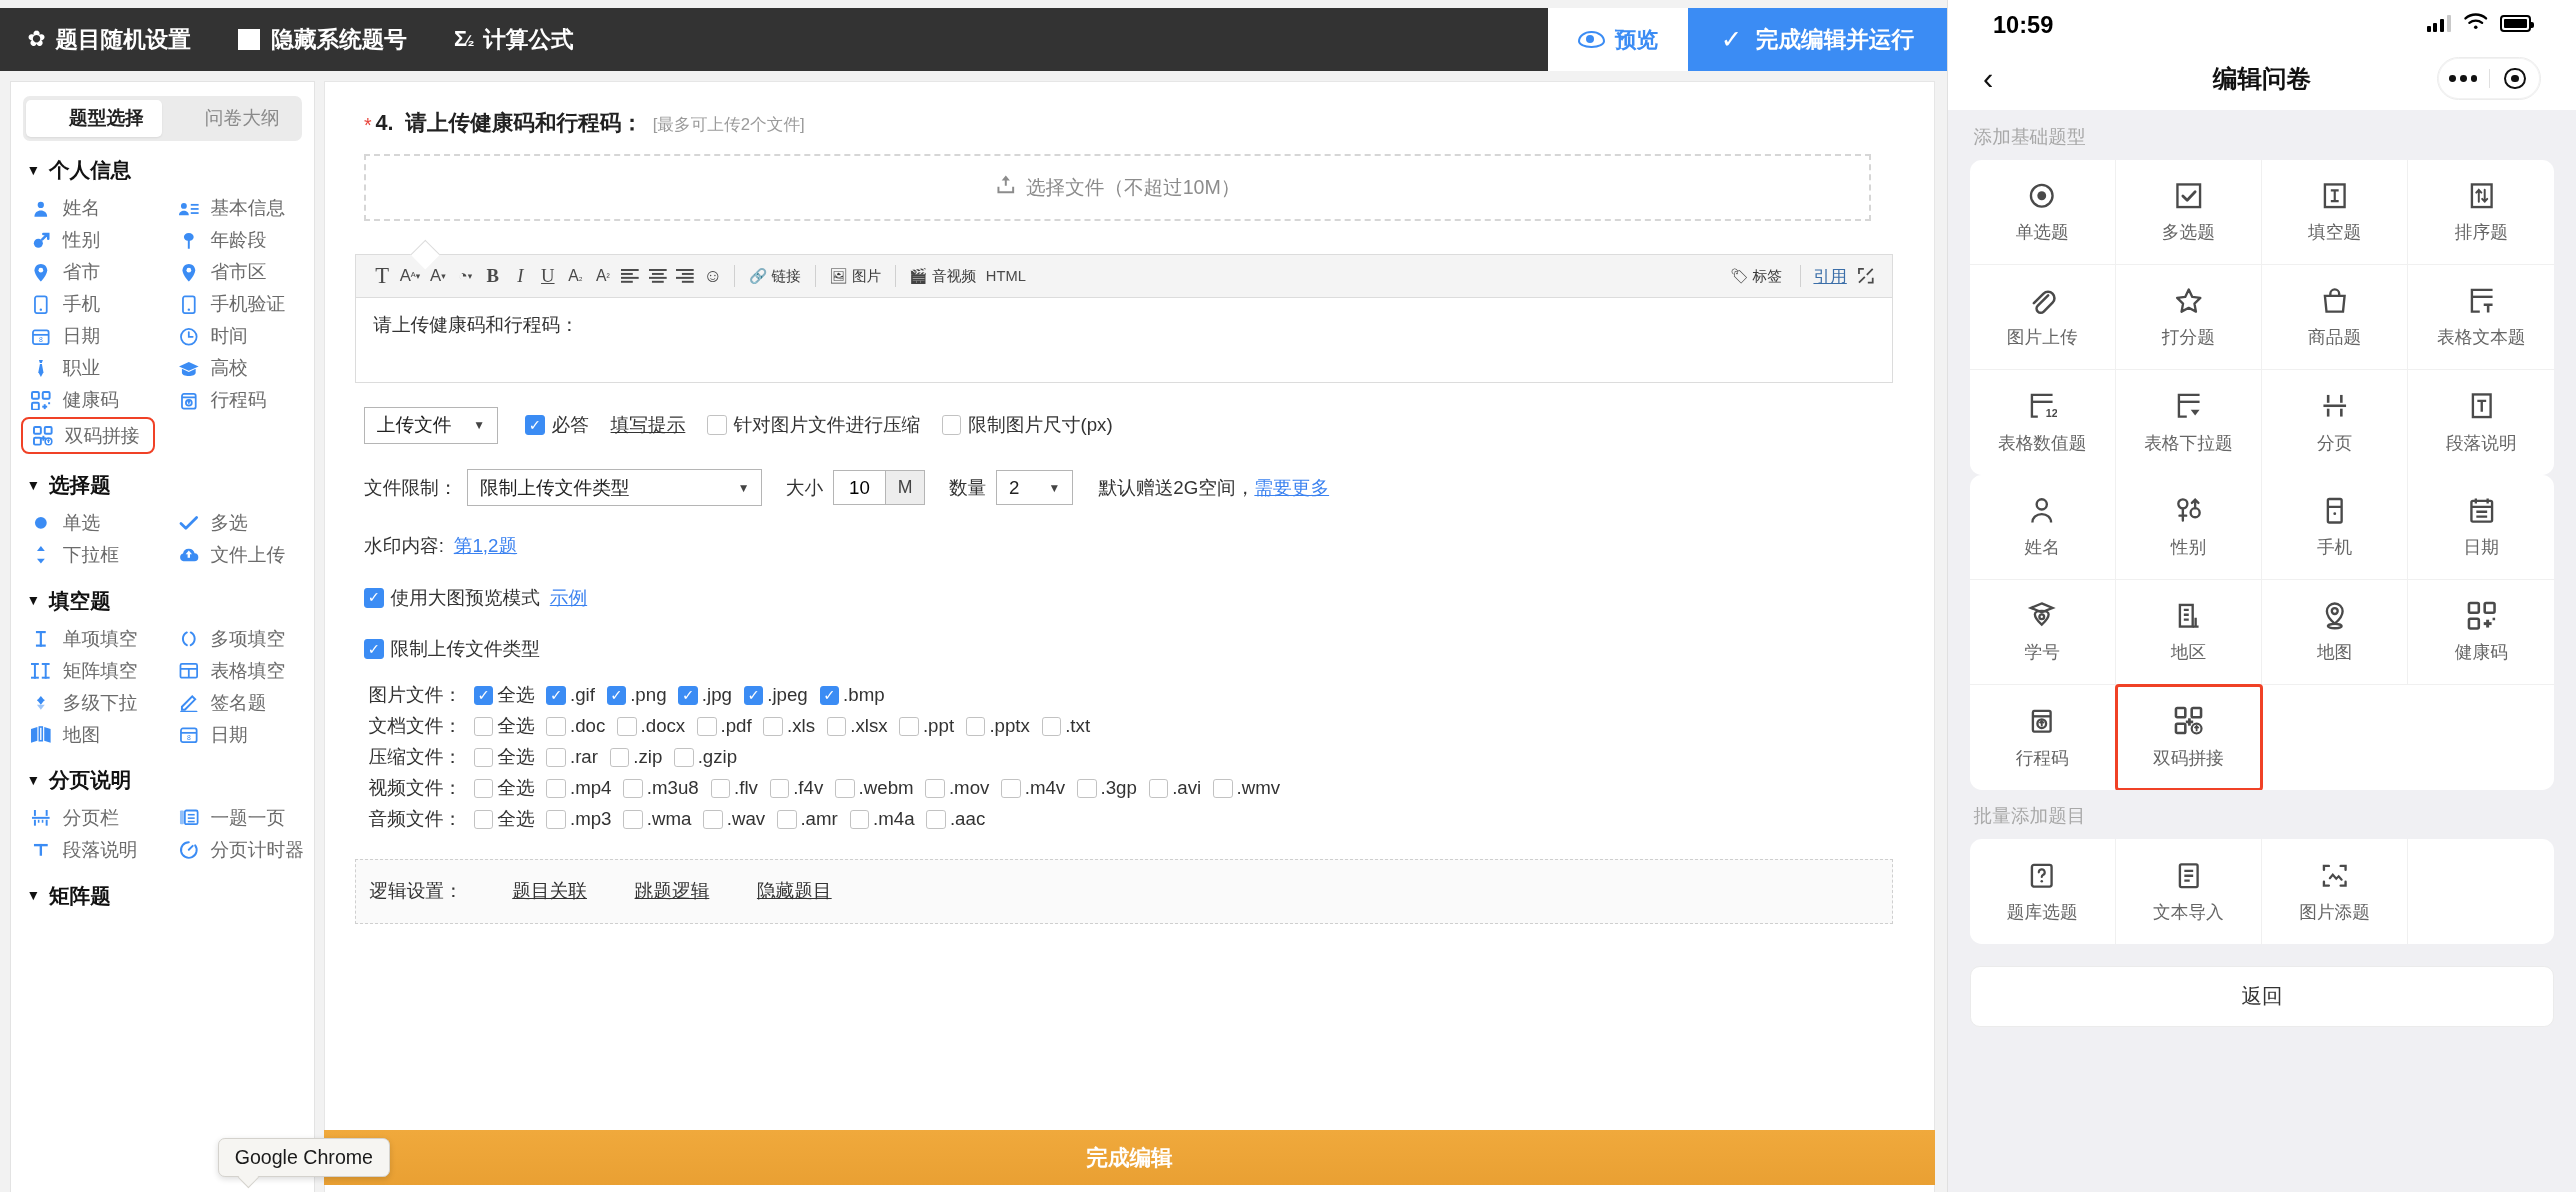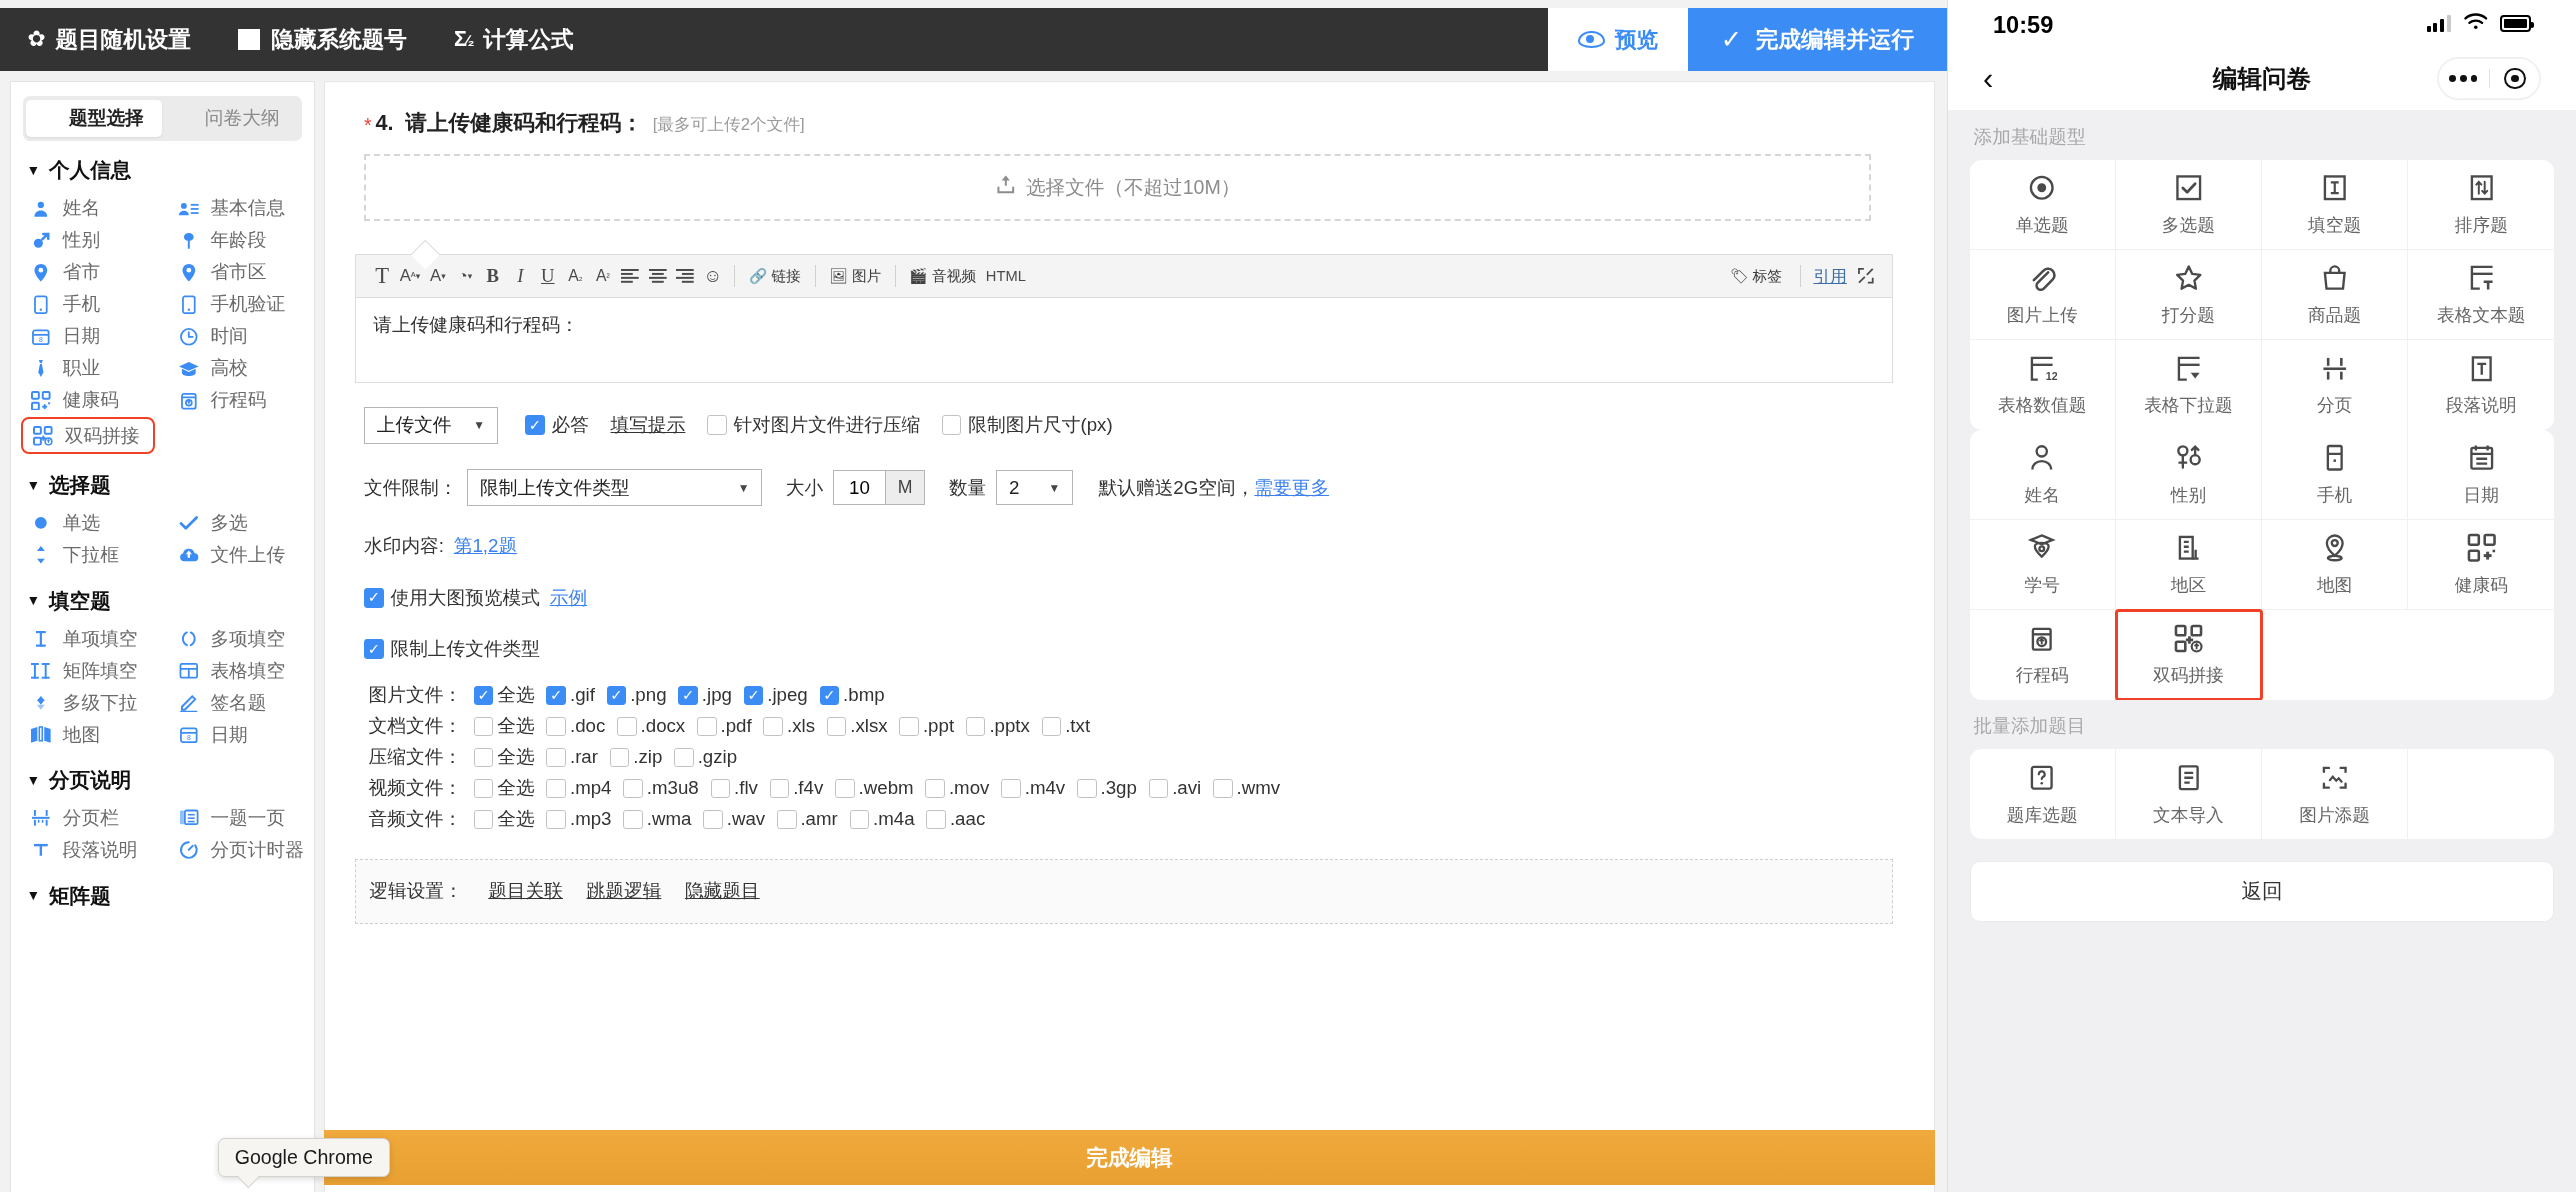--- a/index.html
+++ b/index.html
@@ -157,21 +157,21 @@
   .r-restrict { margin-top:25.5px; }
 
   .ftypes { padding-left:39px; margin-top:17.7px; }
   .ftrow { display:flex; align-items:center; height:31px; }
   .ftlab { font-size:18.7px; color:#333; width:98px; text-align:right; margin-right:11.8px; flex:none;}
   .ftitem { display:flex; align-items:center; font-size:18.7px; color:#333; margin-right:11.8px; cursor:pointer; white-space:nowrap;}
   .ftitem .cb { margin-right:3.9px; }
 
   .logic {
     margin:23.6px 41px 0 29.5px; border:1px dashed #cfcfcf; background:#fafafa;
-    height:65px; display:flex; align-items:center; padding-left:13.8px;
+    height:65px; display:flex; align-items:center; padding-left:13.8px;gap:24px;
   }
   .logic .lbl2 { font-size:18.7px; color:#333; margin-right:25.5px; font-weight:normal;}
   .logic a { font-size:18.7px; color:#333; text-decoration:underline; margin-right:23.6px; cursor:pointer;}
 
   .finishbar {
     position:absolute; left:324px; bottom:7.9px; width:1611px; height:55px;
     background:linear-gradient(180deg,#f0a93c,#e9a033);
     display:flex; align-items:center; justify-content:center;
     color:#fff; font-size:21.6px; font-weight:bold; cursor:pointer;
   }
@@ -216,21 +216,21 @@
   .caps .divider{width:1px;height:19.6px;background:#e0e0e0;}
   .caps .target{flex:1;display:flex;align-items:center;justify-content:center;}
   .tgt{width:21.6px;height:21.6px;border:2px solid #111;border-radius:50%;position:relative;}
   .tgt:after{content:"";position:absolute;left:4.9px;top:4.9px;width:7.9px;height:7.9px;border-radius:50%;background:#111;}
 
   .ph-body { background:#f0f0f3; height:1083px; padding:0 0 0 0; }
   .sec-title { font-size:18.7px; color:#a8a8a8; padding:13.8px 0 9.8px 25.5px; }
   .card { margin:0 21.6px; background:#fff; border-radius:11.8px; overflow:hidden; }
   .tgrid { display:flex; flex-wrap:wrap; }
   .tcell {
-    width:25%; height:90px; display:flex; flex-direction:column; align-items:center;
+    width:25%; height:105px; display:flex; flex-direction:column; align-items:center;
     justify-content:center; cursor:pointer; position:relative;
     border-right:1px solid #f0f0f0; border-bottom:1px solid #f0f0f0;
   }
   .tcell:nth-child(4n){ border-right:none; }
   .tcell .tlabel { font-size:17.7px; color:#666; margin-top:7.9px; }
   .tcell .tico { height:33px; display:flex; align-items:center; justify-content:center; color:#4a4a4a;}
   .tcell.marked { outline:3.9px solid #f04126; outline-offset:-2px; border-radius:2.9px; z-index:3; background:#fff;}
 
   .backbtn {
     margin:21.6px 21.6px 0 21.6px; height:61px; background:#fff; border-radius:9.8px;

